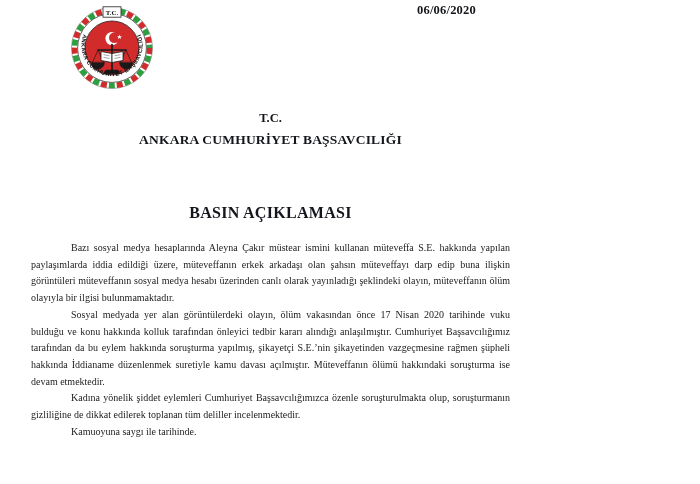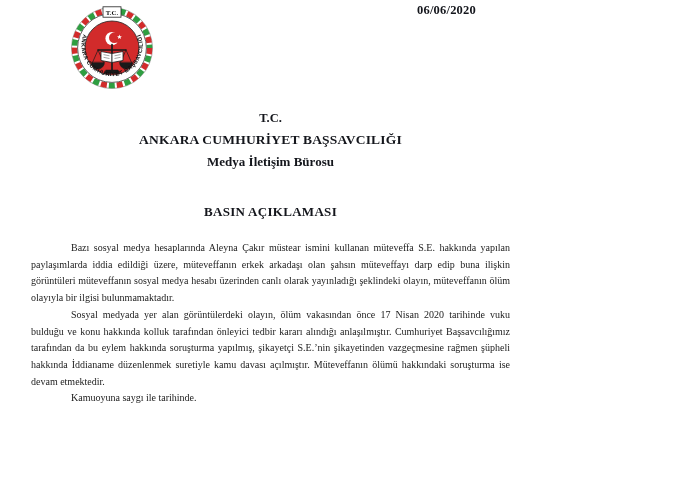--- a/index.html
+++ b/index.html
@@ -36,21 +36,21 @@
     position: absolute;
     left: 31px;
     width: 479px;
     text-align: center;
     font-weight: bold;
     color: #14161c;
   }
   .h-tc     { top: 111px; font-size: 12.5px; }
   .h-org    { top: 132px; font-size: 13.5px; letter-spacing: 0.2px; }
   .h-dept   { top: 154px; font-size: 13px; }
-  .h-title  { top: 204px; font-size: 13px; letter-spacing: 0.3px; }
+  .h-title  { top: 204px; font-size: 16px; letter-spacing: 0.3px; }
   .body-text {
     position: absolute;
     left: 31px;
     top: 240px;
     width: 479px;
     font-size: 10px;
     line-height: 16.7px;
     text-align: justify;
     color: #1b1b1b;
   }
@@ -108,22 +108,22 @@
     <text font-family="Liberation Sans, sans-serif" font-size="5.7" font-weight="bold" fill="#111" letter-spacing="0.45">
       <textPath href="#ringArc" startOffset="50%" text-anchor="middle">ANKARA CUMHURİYET BAŞSAVCILIĞI</textPath>
     </text>
 
     <rect x="33" y="0.8" width="18" height="10.4" fill="#ffffff" stroke="#222" stroke-width="0.8"></rect>
     <text x="42" y="8.6" text-anchor="middle" font-size="6.8" font-weight="bold" fill="#111" font-family="Liberation Serif, serif">T.C.</text>
   </svg>
 
   <div class="heading h-tc">T.C.</div>
   <div class="heading h-org">ANKARA CUMHURİYET BAŞSAVCILIĞI</div>
-  <div class="heading h-dept">Medya İletişim Bürosu</div>
   <div class="heading h-title">BASIN AÇIKLAMASI</div>
 
   <div class="body-text">
     <p>Bazı sosyal medya hesaplarında Aleyna Çakır müstear ismini kullanan müteveffa S.E. hakkında yapılan paylaşımlarda iddia edildiği üzere, müteveffanın erkek arkadaşı olan şahsın müteveffayı darp edip buna ilişkin görüntüleri müteveffanın sosyal medya hesabı üzerinden canlı olarak yayınladığı şeklindeki olayın, müteveffanın ölüm olayıyla bir ilgisi bulunmamaktadır.</p>
     <p>Sosyal medyada yer alan görüntülerdeki olayın, ölüm vakasından önce 17 Nisan 2020 tarihinde vuku bulduğu ve konu hakkında kolluk tarafından önleyici tedbir kararı alındığı anlaşılmıştır. Cumhuriyet Başsavcılığımız tarafından da bu eylem hakkında soruşturma yapılmış, şikayetçi S.E.’nin şikayetinden vazgeçmesine rağmen şüpheli hakkında İddianame düzenlenmek suretiyle kamu davası açılmıştır. Müteveffanın ölümü hakkındaki soruşturma ise devam etmektedir.</p>
+    <p>Kadına yönelik şiddet eylemleri Cumhuriyet Başsavcılığımızca özenle soruşturulmakta olup, soruşturmanın gizliliğine de dikkat edilerek toplanan tüm deliller incelenmektedir.</p>
     <p>Kamuoyuna saygı ile tarihinde.</p>
   </div>
 
 </div>
 
 </body></html>

